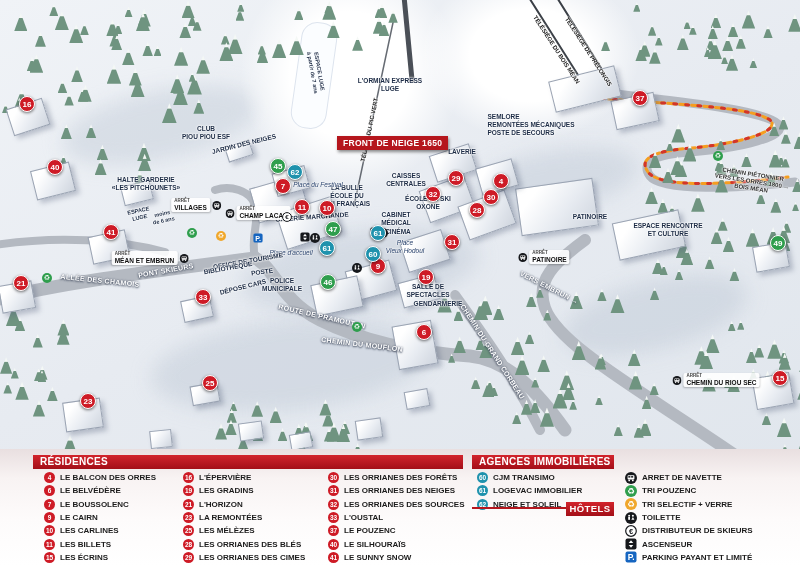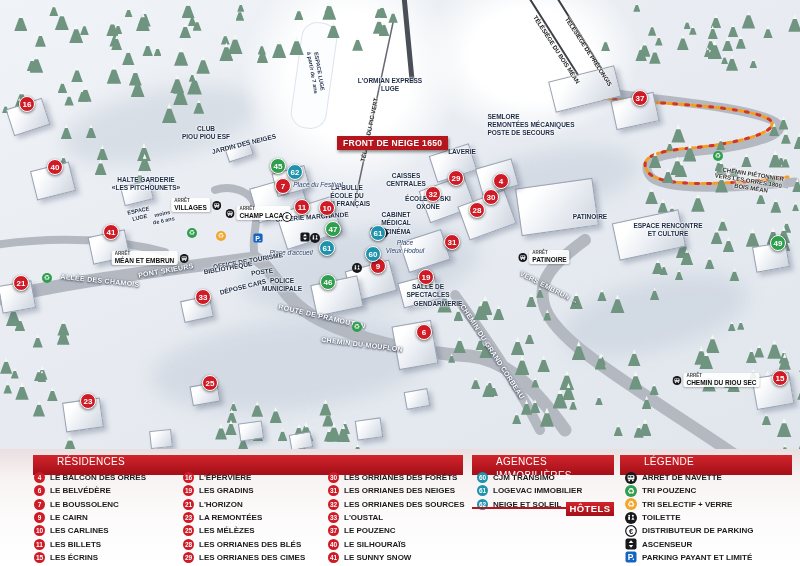--- a/index.html
+++ b/index.html
@@ -30,27 +30,27 @@
   .busstop{position:absolute;display:flex;align-items:center;gap:2px;z-index:25;transform:translate(-50%,-50%);}
   .bs-text{display:flex;flex-direction:column;align-items:flex-start;background:rgba(255,255,255,.88);
            padding:1px 3px;border-radius:2px;box-shadow:0 1px 2px rgba(0,0,0,.25);}
   .bs-arret{font-size:4.5px;color:#444;font-weight:bold;line-height:1;}
   .bs-name{font-size:6.5px;font-weight:bold;color:#101010;white-space:nowrap;line-height:1.1;}
   .mapicon{position:absolute;z-index:25;transform:translate(-50%,-50%);line-height:0;}
   .banner{position:absolute;left:337px;top:136px;background:var(--header-red);color:#fff;font-weight:bold;
           font-size:8.5px;padding:2px 6px;z-index:45;box-shadow:1px 2px 3px rgba(0,0,0,.45);letter-spacing:.3px;}
   #panel{position:absolute;left:0;right:0;top:449px;bottom:0;z-index:50;
          background:linear-gradient(#e9dfe0 0%,#f8f3f3 25%,#fdfbfb 60%,#ffffff 100%);}
-  .hdr{position:absolute;height:20px;background:linear-gradient(#d2242c,#a30f18);color:#fff;font-weight:normal;
-       font-size:10px;line-height:14px;padding-left:24px;box-sizing:border-box;letter-spacing:.3px;}
+  .hdr{position:absolute;height:14px;background:linear-gradient(#d2242c,#a30f18);color:#fff;font-weight:bold;
+       font-size:10px;line-height:14px;padding-left:7px;box-sizing:border-box;letter-spacing:.3px;}
   #hdr-res{left:33px;top:6px;width:430px;}
   #hdr-ag{left:472px;top:6px;width:142px;}
   #hdr-leg{left:620px;top:6px;width:172px;}
   .col{position:absolute;display:flex;flex-direction:column;}
-  #col-res-1{left:34px;top:22px;} #col-res-2{left:183px;top:22px;} #col-res-3{left:328px;top:22px;}
+  #col-res-1{left:44px;top:22px;} #col-res-2{left:183px;top:22px;} #col-res-3{left:328px;top:22px;}
   #col-ag{left:477px;top:22px;} #col-hot{left:477px;top:61px;} #col-leg{left:625px;top:22px;}
   .lrow{display:flex;align-items:center;height:13.3px;gap:5px;}
   .badge{width:11px;height:11px;border-radius:50%;color:#fff;font-size:6.5px;font-weight:bold;
          display:flex;align-items:center;justify-content:center;flex:0 0 11px;}
   .badge.r{background:var(--marker-red);} .badge.a{background:var(--agency-blue);} .badge.h{background:var(--hotel-green);}
   .lname{font-size:8px;font-weight:bold;color:#1b1b1b;white-space:nowrap;}
   .licon{width:12px;height:12px;flex:0 0 12px;line-height:0;}
   #hotels-line{position:absolute;left:472px;top:58px;width:96px;height:2px;background:var(--header-red);}
   #hotels-bar{position:absolute;left:566px;top:53px;width:48px;height:14px;background:linear-gradient(#d2242c,#a30f18);
               color:#fff;font-weight:bold;font-size:9.5px;line-height:14px;text-align:center;letter-spacing:.4px;}
@@ -572,21 +572,20 @@
       <div class="marker h" style="left: 325px; top: 221px;">47</div>
       <div class="marker h" style="left: 320px; top: 274px;">46</div>
       <div class="marker h" style="left: 770px; top: 235px;">49</div>
     </div>
 
   <div class="banner">FRONT DE NEIGE 1650</div>
 
   <div id="panel">
     <div class="hdr" id="hdr-res">RÉSIDENCES</div>
     <div class="hdr" id="hdr-ag">AGENCES IMMOBILIÈRES</div>
-    <div class="hdr" id="hdr-leg">LÉGENDE</div>
     <div class="col" id="col-res-1">
         <div class="lrow">
           <span class="badge r">4</span>
           <span class="lname">LE BALCON DES ORRES</span>
         </div>
         <div class="lrow">
           <span class="badge r">6</span>
           <span class="lname">LE BELVÉDÈRE</span>
         </div>
         <div class="lrow">
@@ -720,21 +719,21 @@
               <rect x="3.2" y="5" width="1.8" height="2.8" fill="#fff"></rect>
               <path d="M7.9 4.9 L9.4 7.8 L6.4 7.8 Z" fill="#fff"></path>
             </svg></span>
           <span class="lname">TOILETTE</span>
         </div>
         <div class="lrow">
           <span class="licon"><svg width="12" height="12" viewBox="0 0 12 12">
               <circle cx="6" cy="6" r="5.3" fill="#fff" stroke="#16181c" stroke-width="1.2"></circle>
               <text x="6" y="8.7" text-anchor="middle" font-size="7.5" font-weight="bold" fill="#16181c">€</text>
             </svg></span>
-          <span class="lname">DISTRIBUTEUR DE PARKING</span>
+          <span class="lname">DISTRIBUTEUR DE SKIEURS</span>
         </div>
         <div class="lrow">
           <span class="licon"><svg width="12" height="12" viewBox="0 0 12 12">
               <rect x="0.5" y="0.5" width="11" height="11" rx="2" fill="#16181c"></rect>
               <path d="M6 2.2 L8.3 5 L3.7 5 Z" fill="#fff"></path>
               <path d="M3.7 7 L8.3 7 L6 9.8 Z" fill="#fff"></path>
             </svg></span>
           <span class="lname">ASCENSEUR</span>
         </div>
         <div class="lrow">

